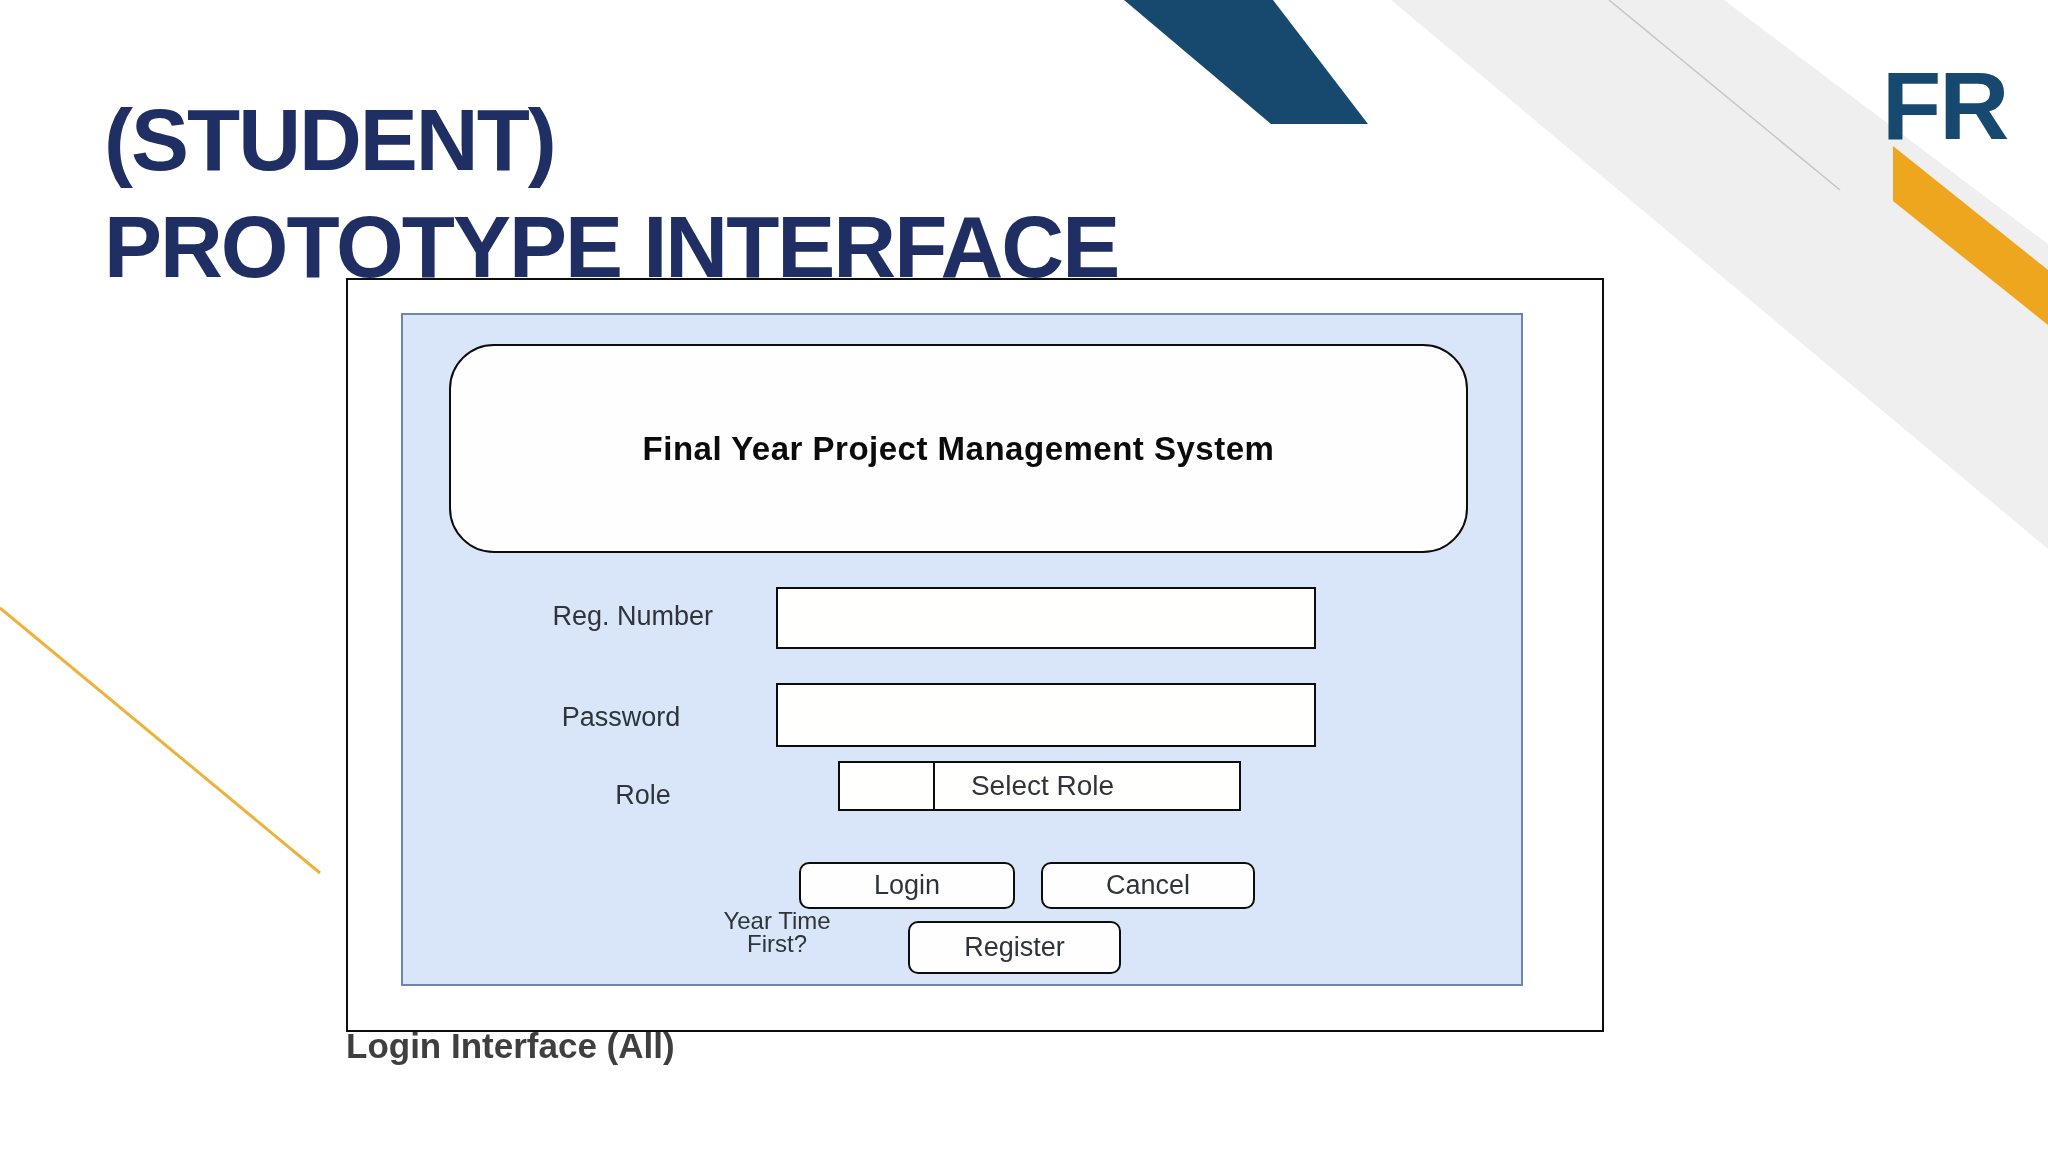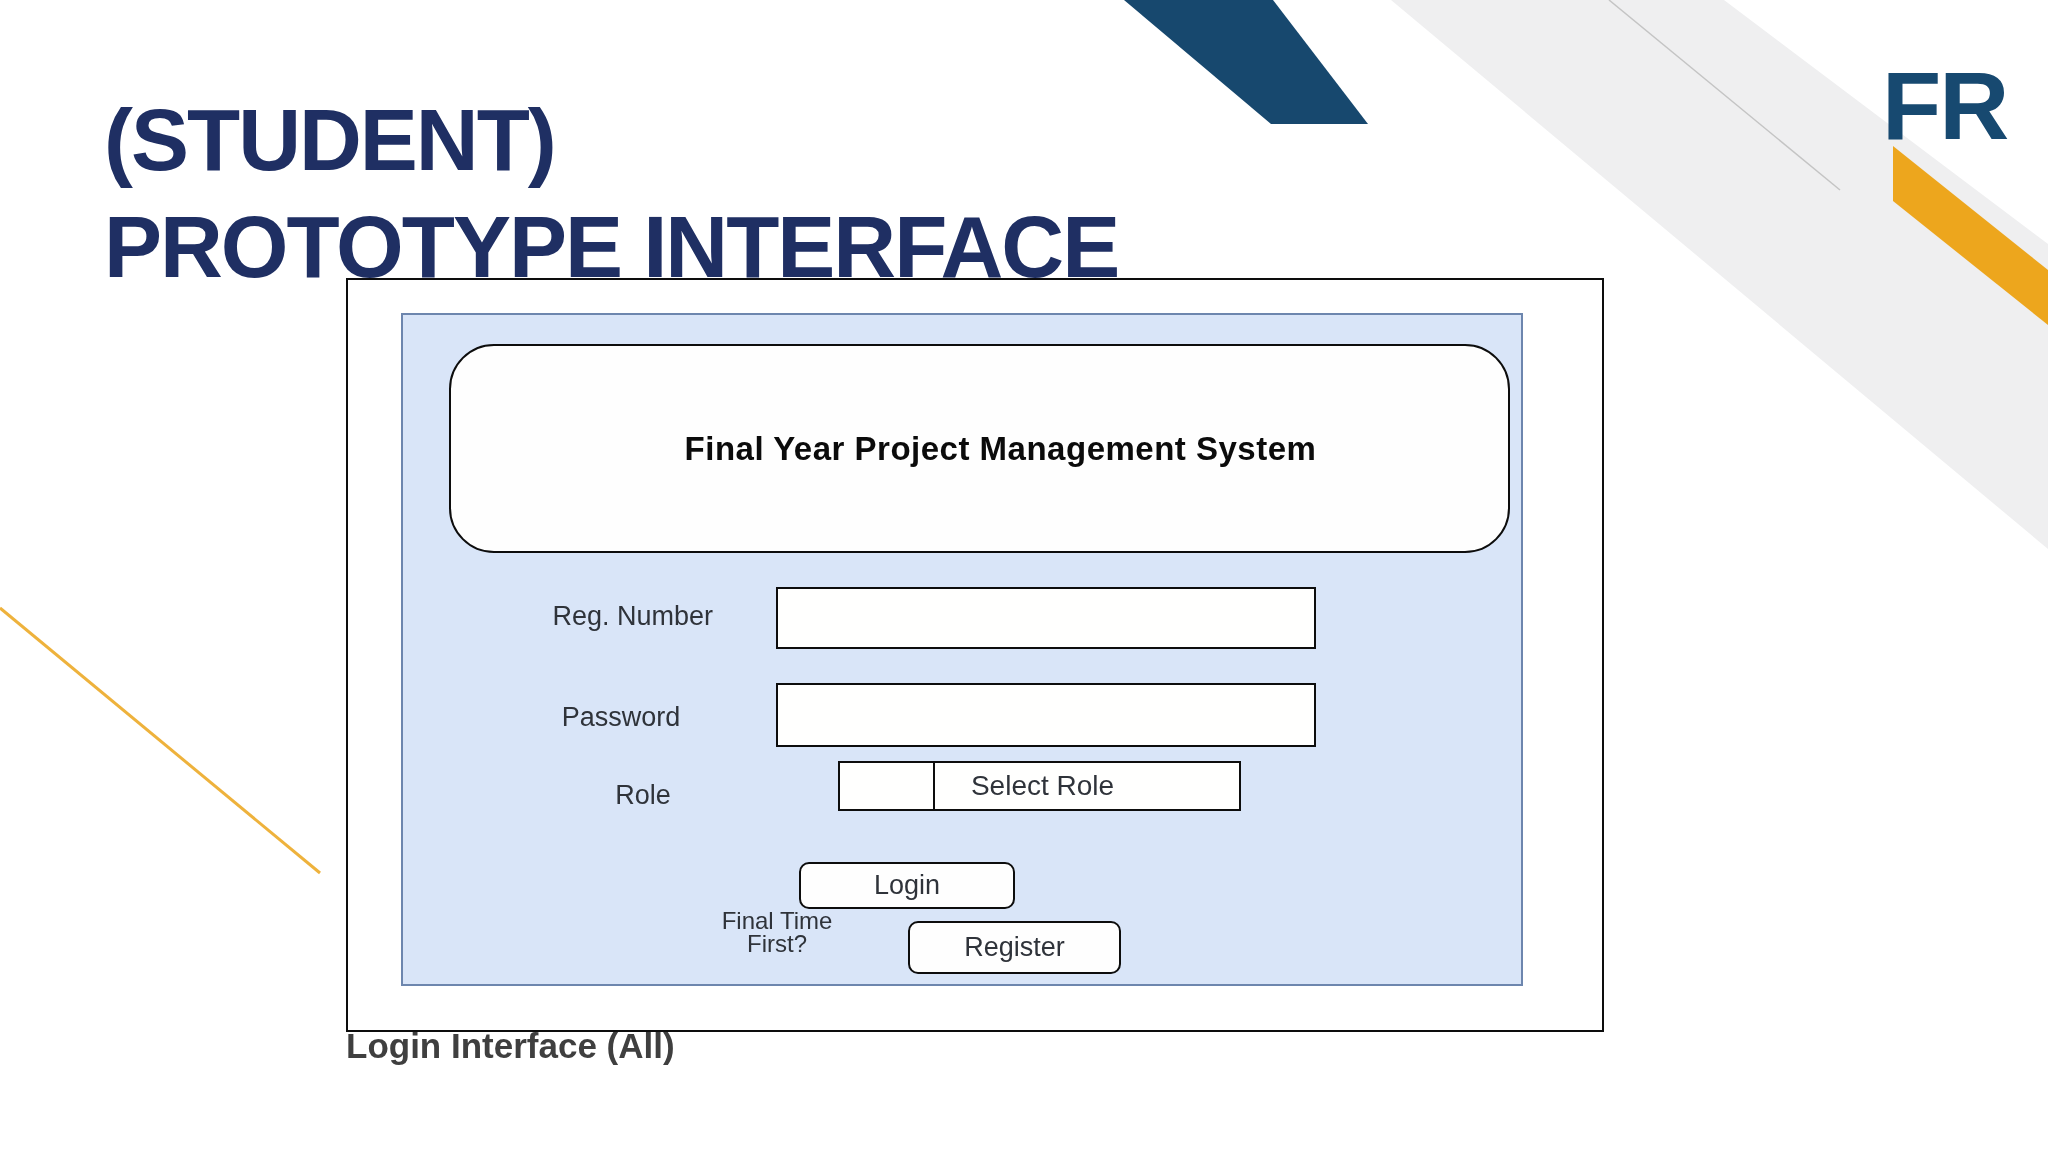--- a/index.html
+++ b/index.html
@@ -50,21 +50,21 @@
     position:absolute;left:53px;top:33px;
     width:1118px;height:669px;
     background:var(--c-panel);
     border:2px solid var(--c-panel-border);
   }
   .title-box{
     position:absolute;left:46px;top:29px;
     width:1015px;height:205px;
     background:#fefefe;border:2px solid var(--c-ink);
     border-radius:45px;
-    display:flex;align-items:center;justify-content:center;padding-left:42px;
+    display:flex;align-items:center;justify-content:center;
   }
   .title-box span{
     font-size:33px;font-weight:700;color:#0b0b0b;letter-spacing:0.5px;
   }
   .fld-label{
     position:absolute;color:var(--c-label);
     font-size:27px;line-height:27px;text-align:center;
   }
   .lbl-reg{left:110px;top:288px;width:200px;text-align:right;}
   .lbl-pass{left:138px;top:389px;width:160px;}
@@ -147,23 +147,24 @@
       <div class="fld-label lbl-pass">Password</div>
       <div class="mock-input inp-pass" role="textbox"></div>
 
       <div class="fld-label lbl-role">Role</div>
       <div class="role-combo" role="listbox">
         <span class="arrow-cell"></span>
         <span class="combo-text">Select Role</span>
       </div>
 
       <div class="mock-btn btn-login" role="button">Login</div>
+      <div class="mock-btn btn-cancel" role="button">Cancel</div>
 
       <div class="first-time">
-        <span style="display:block">Final Time</span>
+        <span style="display:block">Year Time</span>
         <span style="display:block">First?</span>
       </div>
       <div class="mock-btn btn-register" role="button">Register</div>
 
     </div>
   </figure>
 
 </div>
 
 </body></html>

